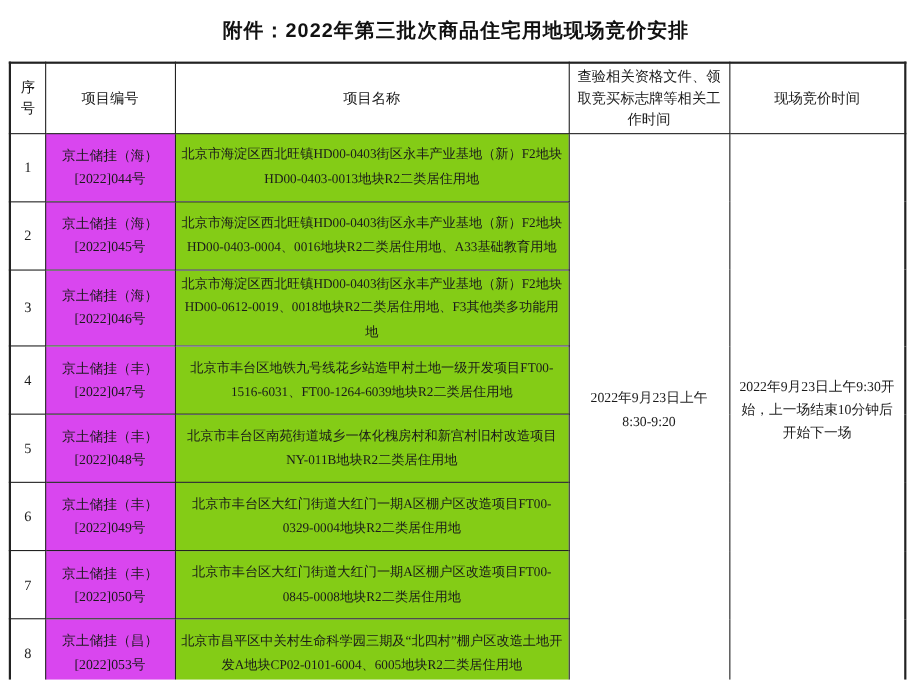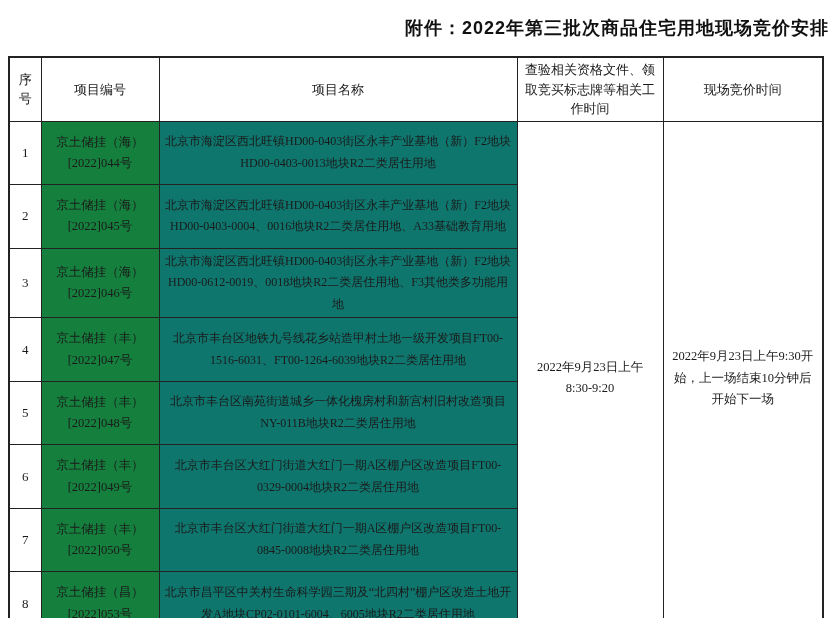--- a/index.html
+++ b/index.html
@@ -11,21 +11,21 @@
     background: #ffffff;
     font-family: "Liberation Serif", "DejaVu Serif", serif;
     color: #1a1a1a;
     overflow: hidden;
   }
   .doc-title {
     position: absolute;
     top: 16px;
     left: 0;
     width: 100%;
-    text-align: right;
+    text-align: center;
     font-family: "Liberation Sans", "DejaVu Sans", sans-serif;
     font-weight: 700;
     font-size: 18px;
     letter-spacing: 1px;
     color: #111111;
   }
   table.bid-table {
     position: absolute;
     left: 8px;
     top: 56px;
@@ -51,27 +51,27 @@
     background: #ffffff;
   }
   td.seq-cell {
     font-size: 13px;
     background: #ffffff;
   }
   td.code-cell {
     font-size: 12.5px;
     line-height: 1.7;
     white-space: pre-line;
-    background: #15803d;
-    padding: 10px 4px;
+    background: #d946ef;
+    padding: 0 4px;
   }
   td.name-cell {
     font-size: 12px;
     line-height: 1.8;
-    background: #0f766e;
+    background: #84cc16;
     padding: 2px 5px;
   }
   td.check-time-cell {
     font-size: 12.5px;
     line-height: 1.7;
     white-space: pre-line;
     background: #ffffff;
     padding: 2px 6px;
   }
   td.bid-time-cell {

